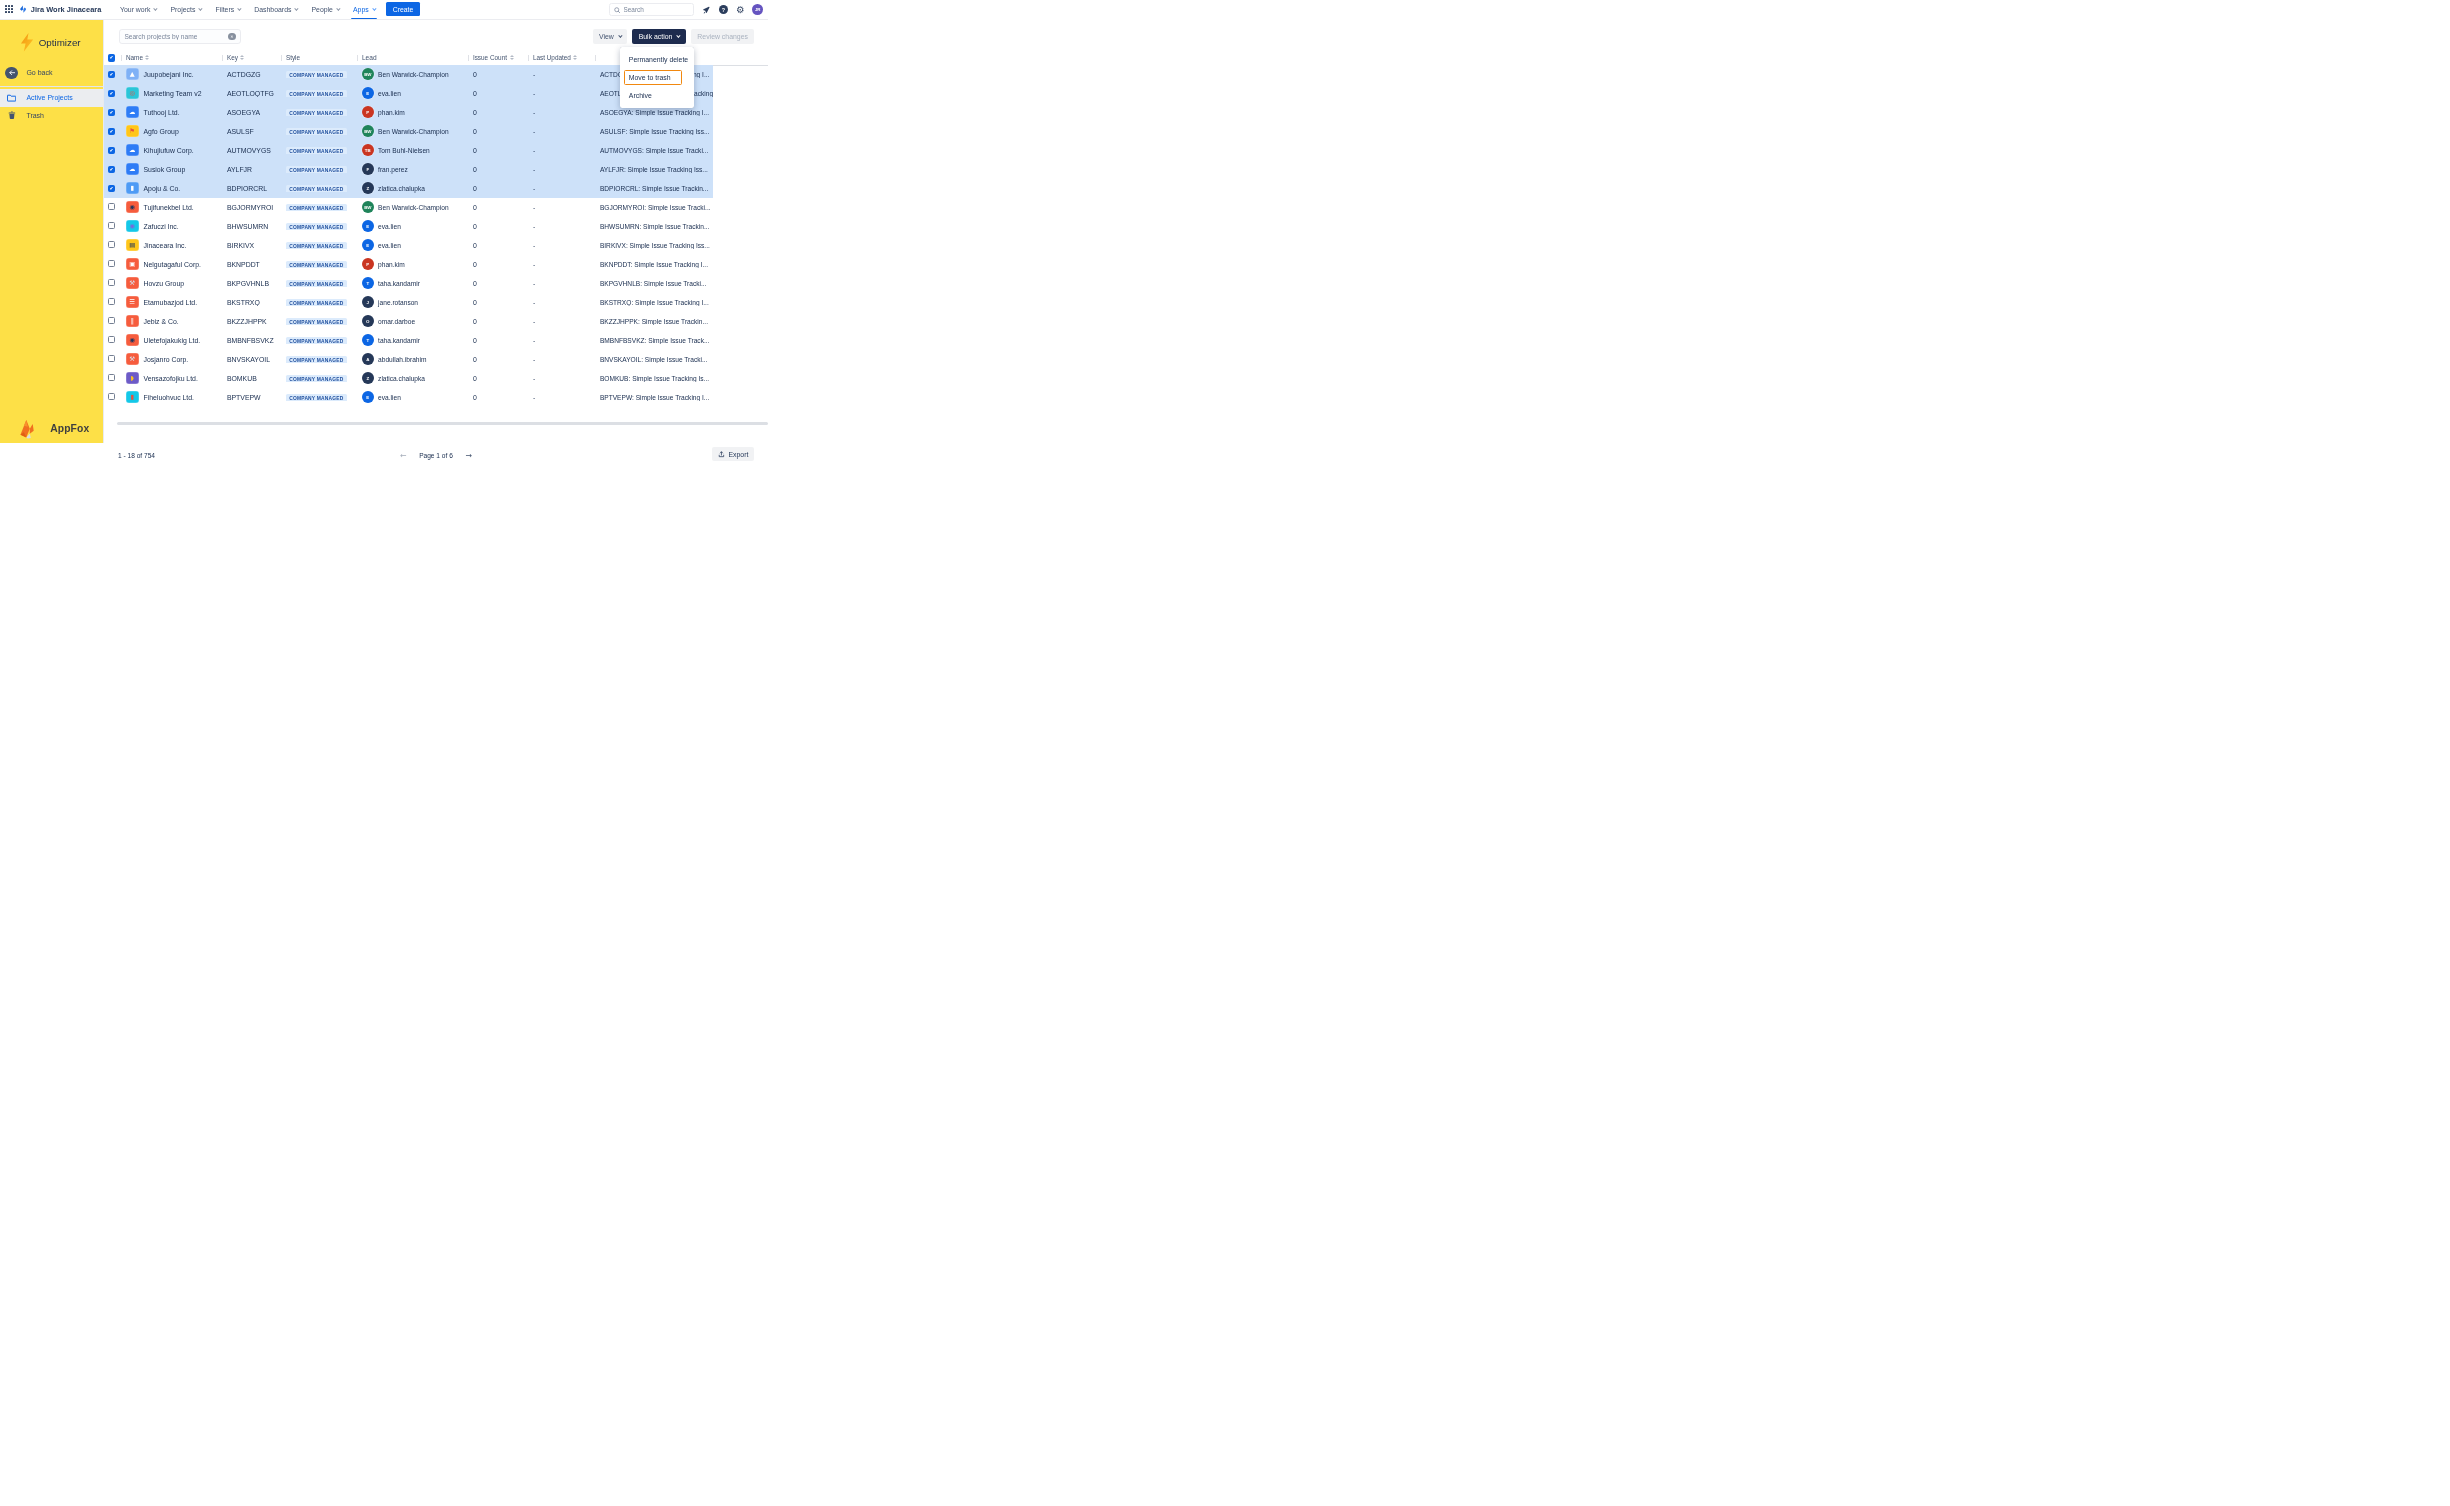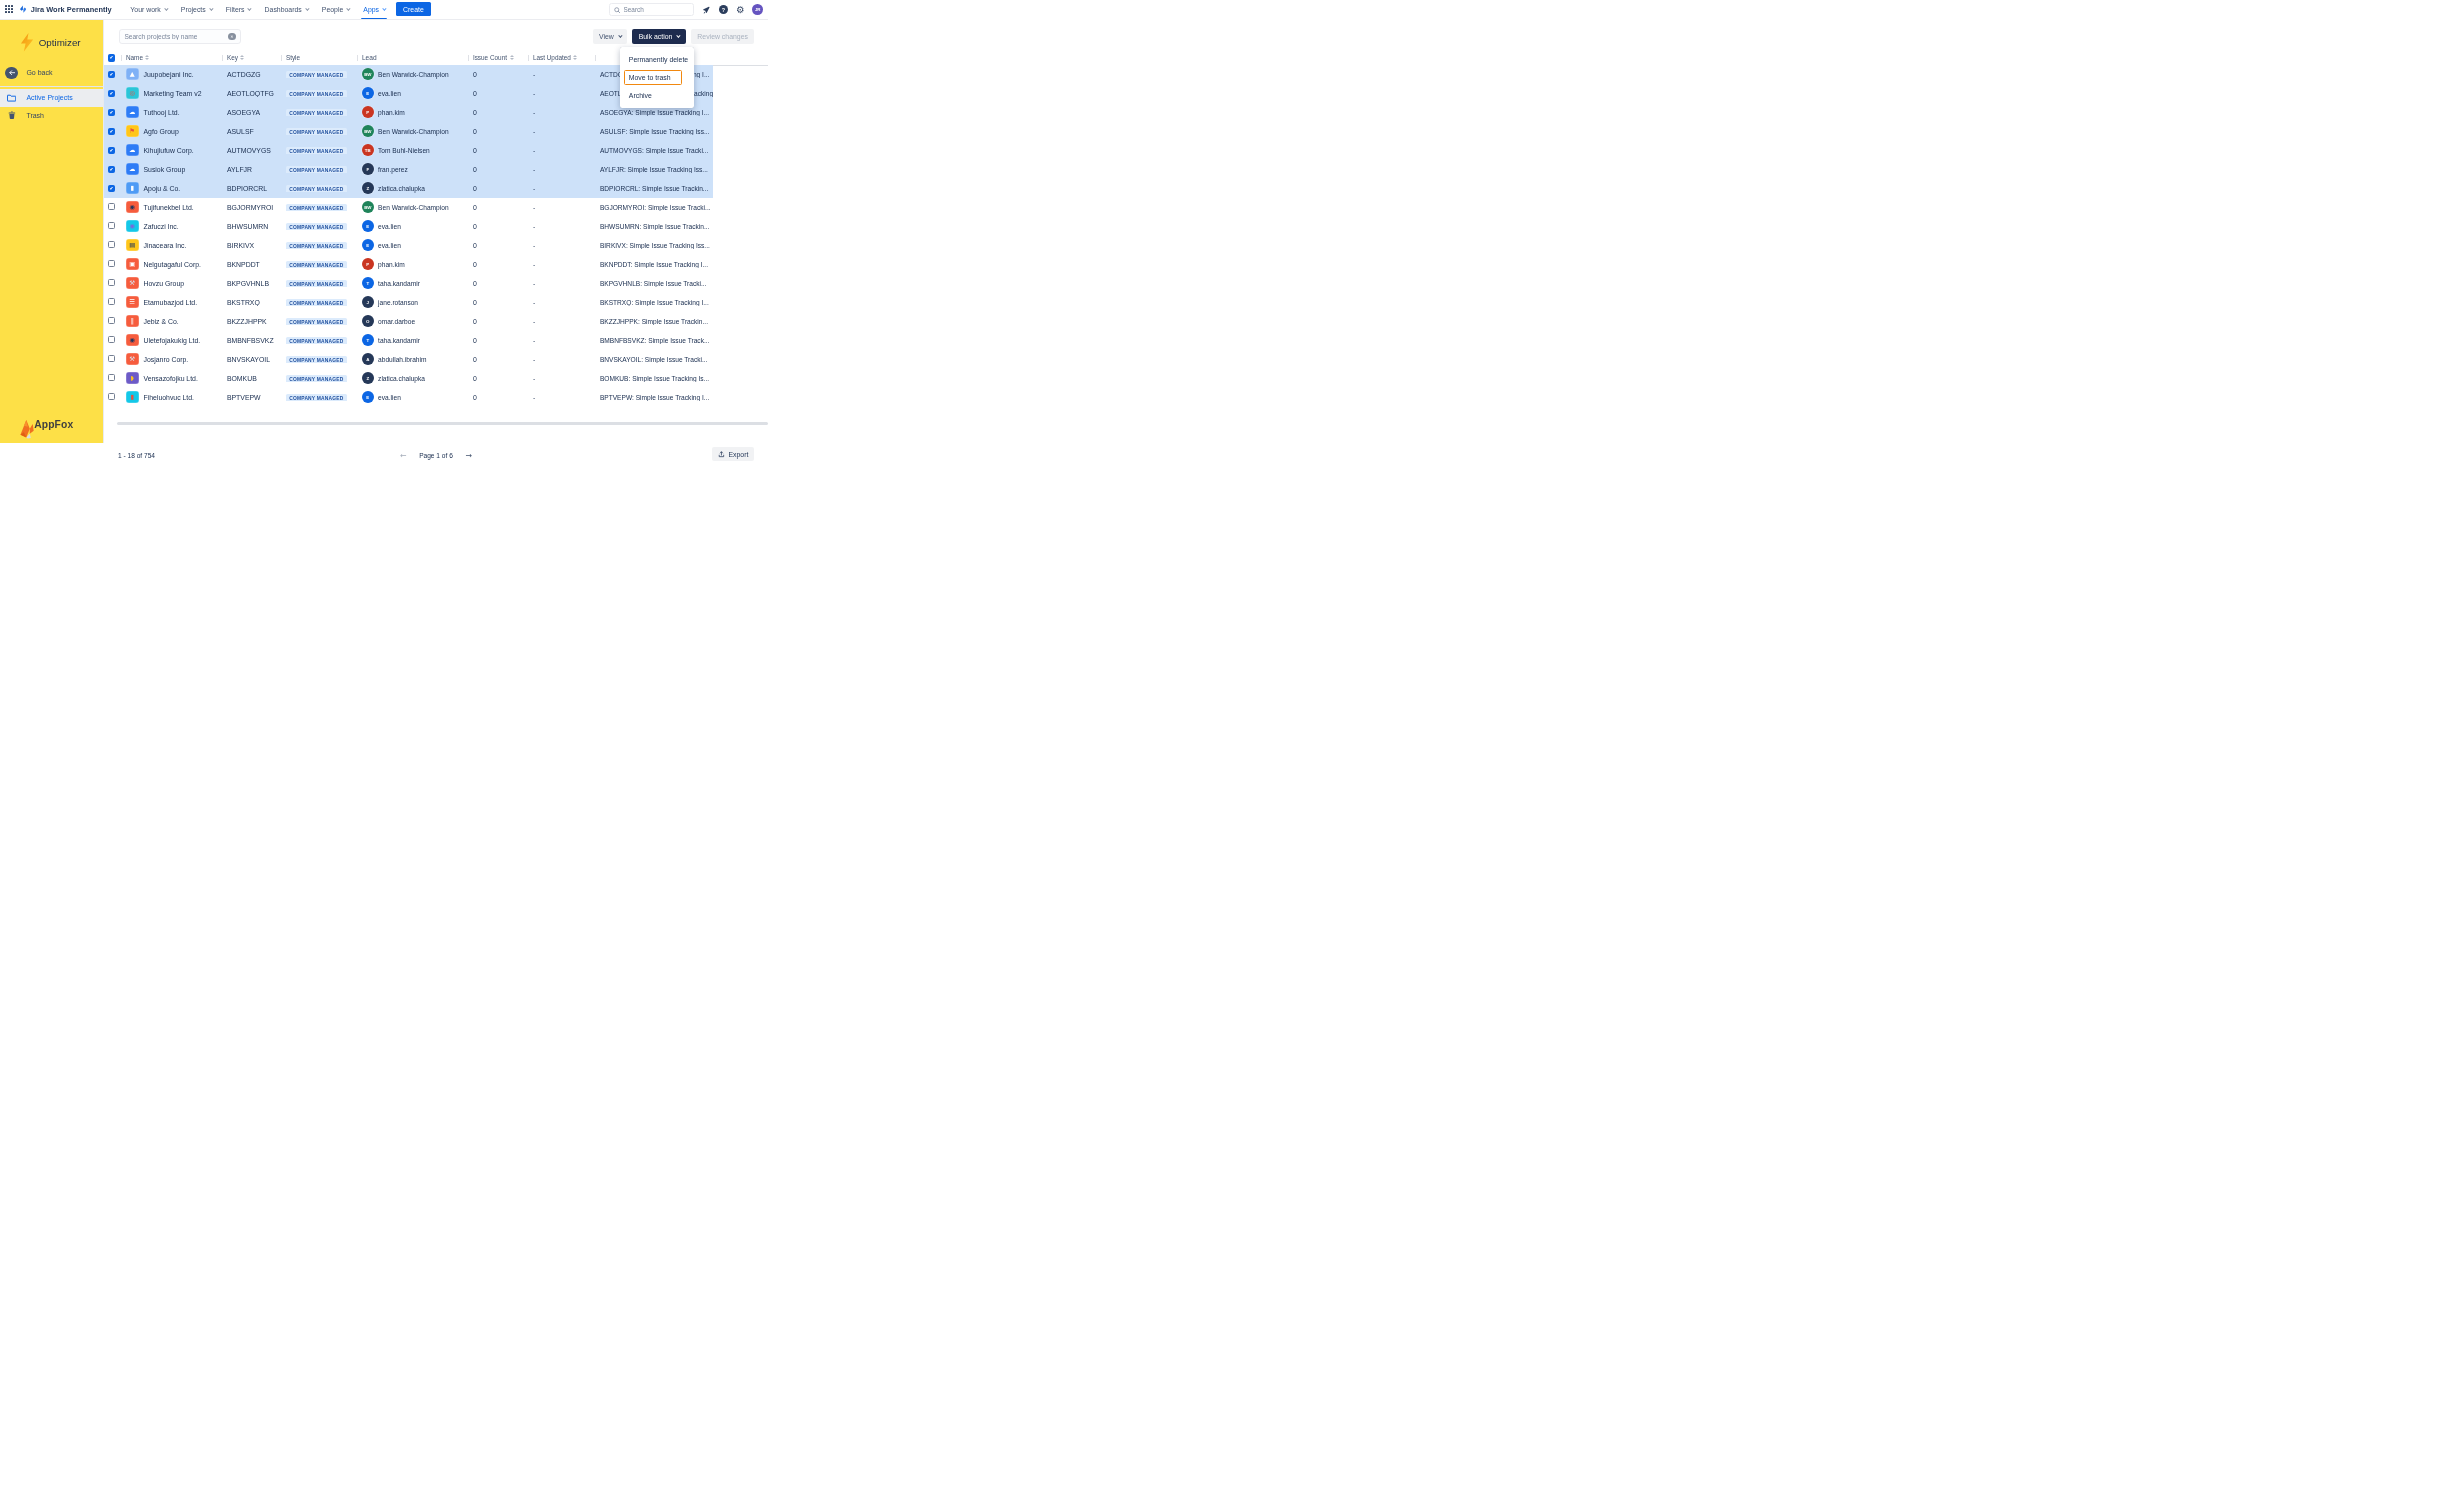--- a/index.html
+++ b/index.html
@@ -45,21 +45,21 @@
   .side-logo-text { font-size:9.8px; font-weight:500; color:#253149; }
   .goback { display:flex; align-items:center; gap:8.3px; padding:14.7px 0 0 5.4px; cursor:pointer; }
   .goback-circle { width:12.7px; height:12.7px; border-radius:50%; background:#44546f; color:#fff;
     display:flex; align-items:center; justify-content:center; font-size:6.9px; }
   .goback-label { font-size:7px; color:#344563; }
   .side-divider { height:0.5px; background:#e4e6ea; margin-top:6.4px; }
   .side-items { margin-top:2.5px; }
   .side-item { display:flex; align-items:center; gap:8.3px; height:18px; padding-left:5.4px;
     font-size:7px; color:#344563; cursor:pointer; }
   .side-item.active { background:#ebedf0; color:#0c66e4; }
-  .appfox { position:absolute; left:17.6px; bottom:3.9px; display:flex; gap:0; }
+  .appfox { position:absolute; left:17.6px; bottom:3.9px; display:flex; align-items:center; gap:16px; }
   .appfox-text { font-size:10.3px; font-weight:600; color:#3f3f3f; letter-spacing:0.1px; }
 
   
   .main { position:absolute; left:104px; top:19.6px; width:664px; height:423px; background:#fff; }
 
   .toolbar-search { position:absolute; left:15px; top:9.8px; width:122px; height:14.7px;
     border:1px solid #ebecf0; border-radius:2.9px; background:#fcfdfe; display:flex; align-items:center;
     justify-content:space-between; padding:0 4.4px; }
   .toolbar-search input { border:none; outline:none; background:transparent; font-size:6.6px;
     width:98px; color:#42526e; font-family:"Liberation Sans", sans-serif; }
@@ -146,21 +146,21 @@
       <i></i>
       <i></i>
       <i></i>
       <i></i>
   </div>
   <div class="brand">
     <svg width="8.3" height="8.3" viewBox="0 0 17 17">
       <path d="M8 1 L3 7 q-1 1.4 0 2.6 L5.5 12 8 9 Z" fill="#1868db"></path>
       <path d="M9 16 L14 10 q1 -1.4 0 -2.6 L11.5 5 9 8 Z" fill="#357de8"></path>
     </svg>
-    <span class="brand-title">Jira Work Permanently</span>
+    <span class="brand-title">Jira Work Jinaceara</span>
   </div>
   <div class="nav-items" id="nav-items">
       <div class="nav-item">
         <span>Your work</span>
         <span class="chev"></span>
       </div>
       <div class="nav-item">
         <span>Projects</span>
         <span class="chev"></span>
       </div>

